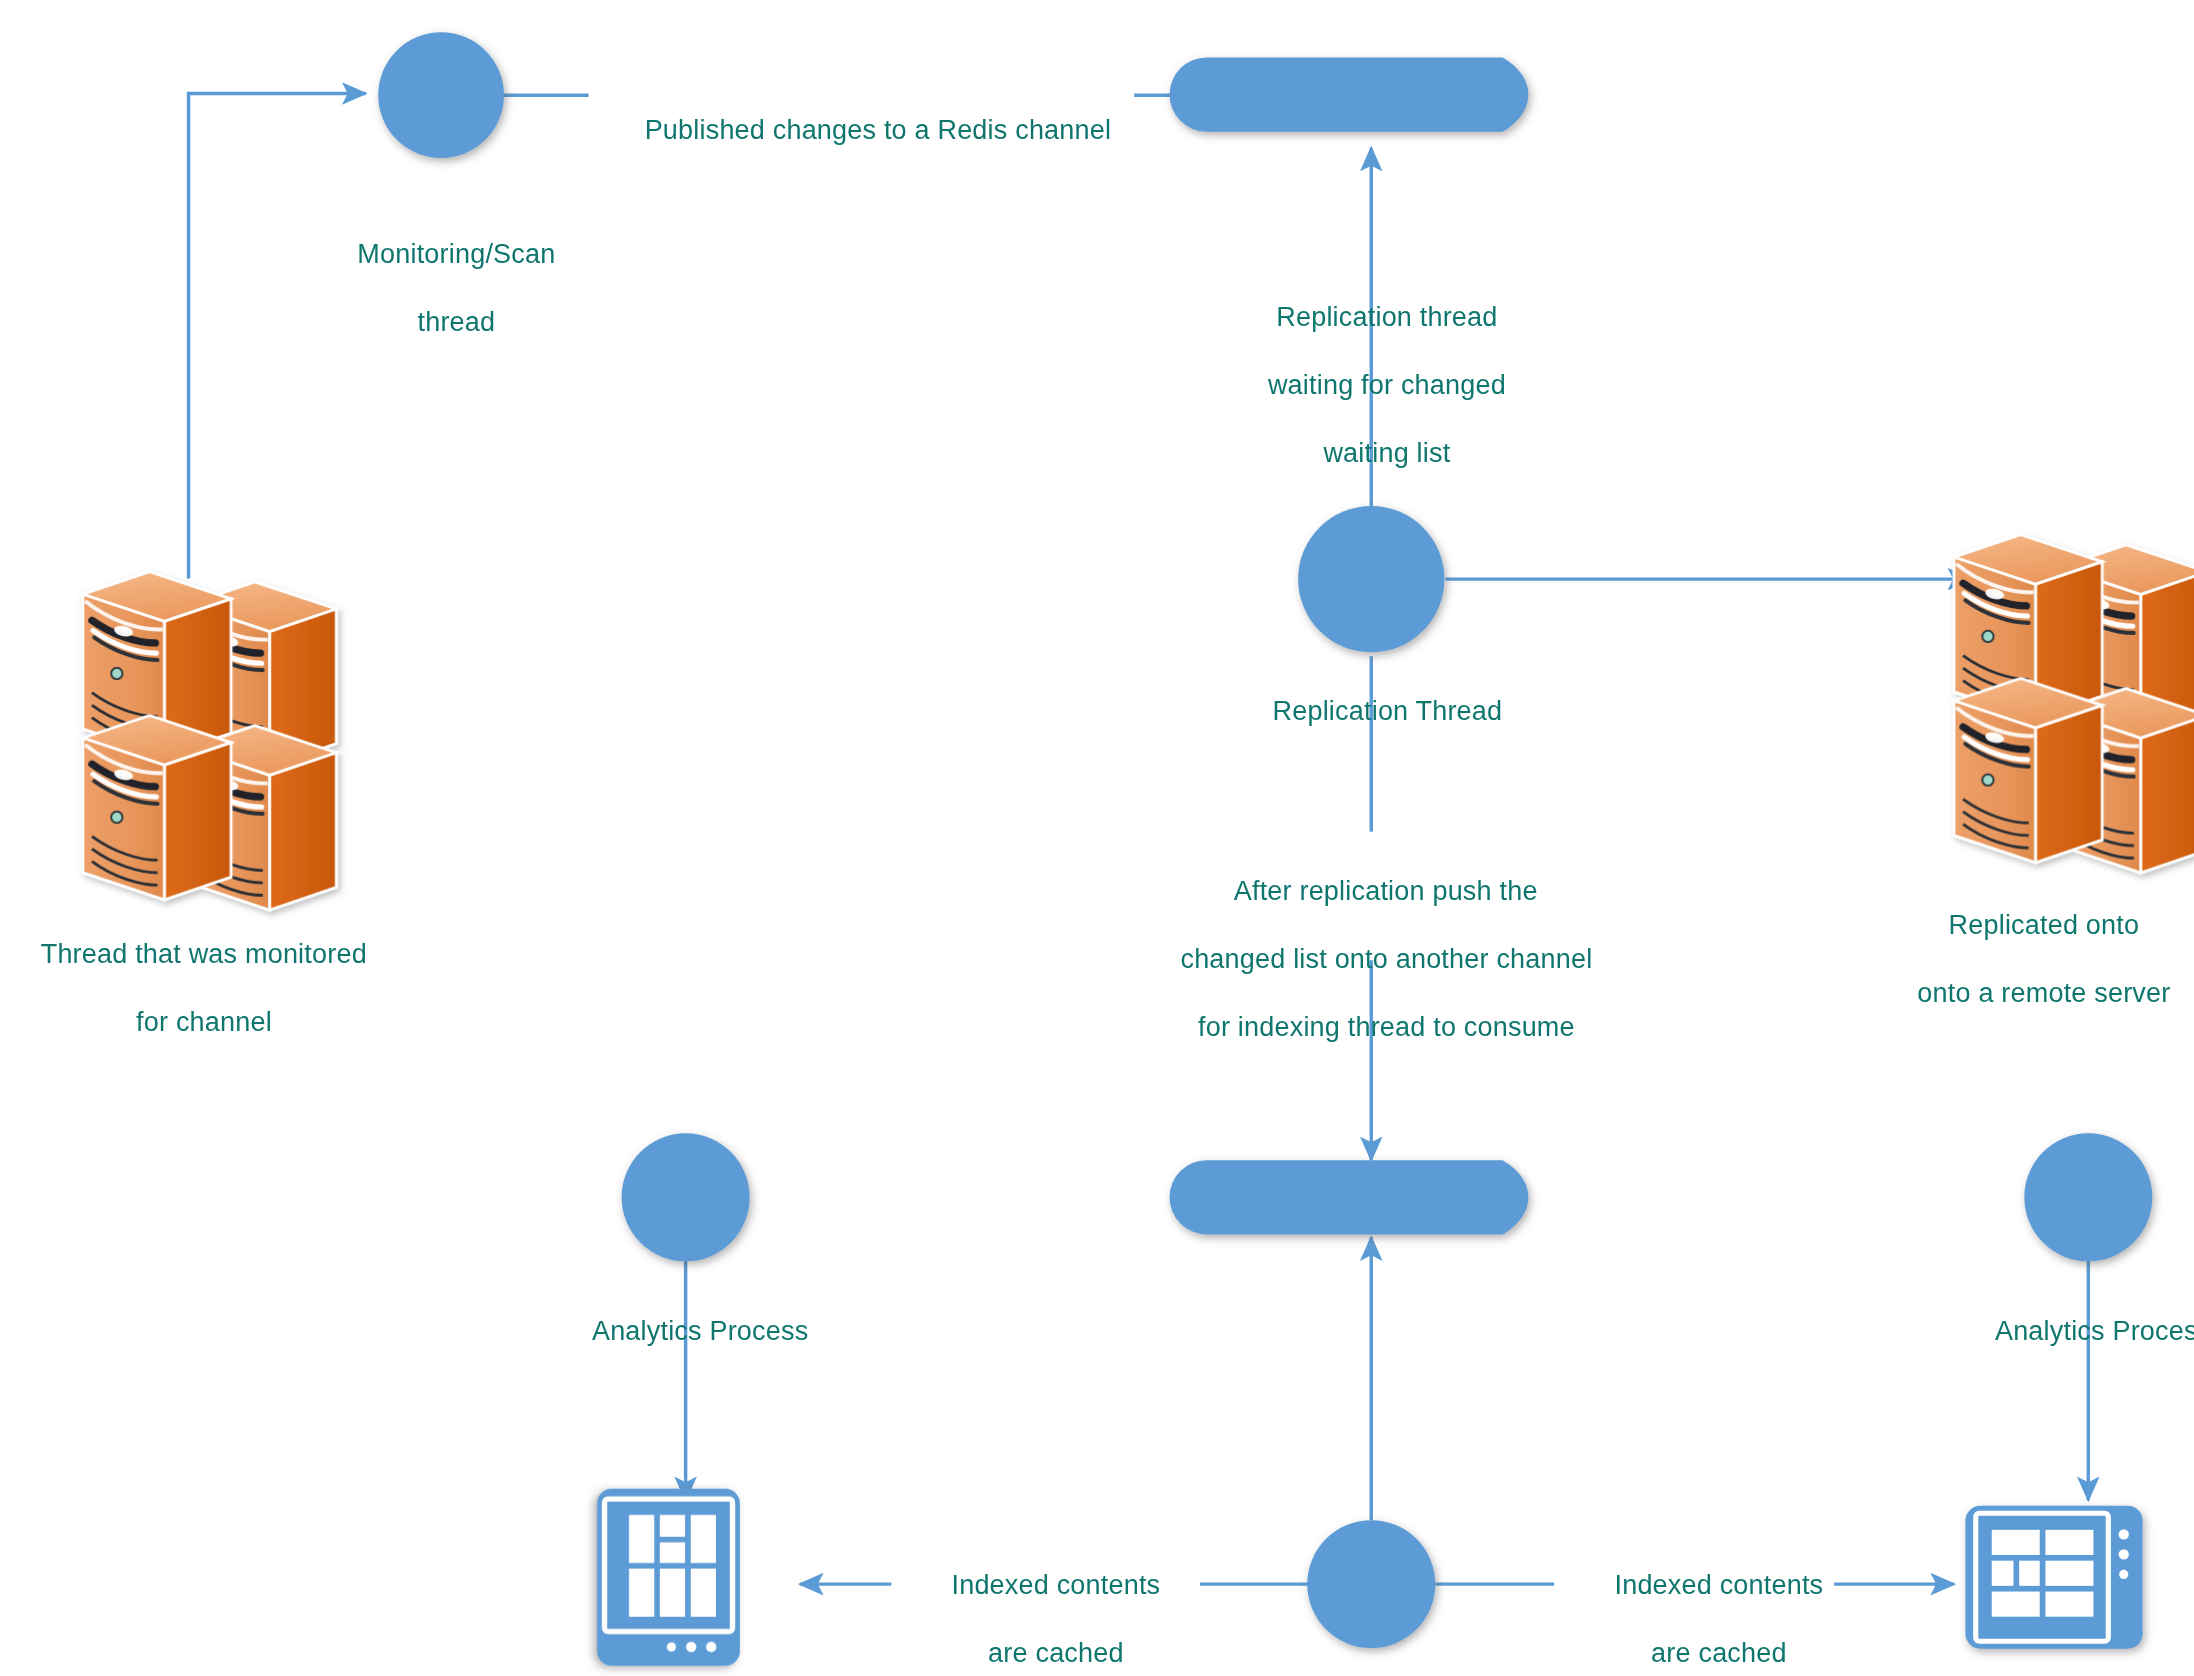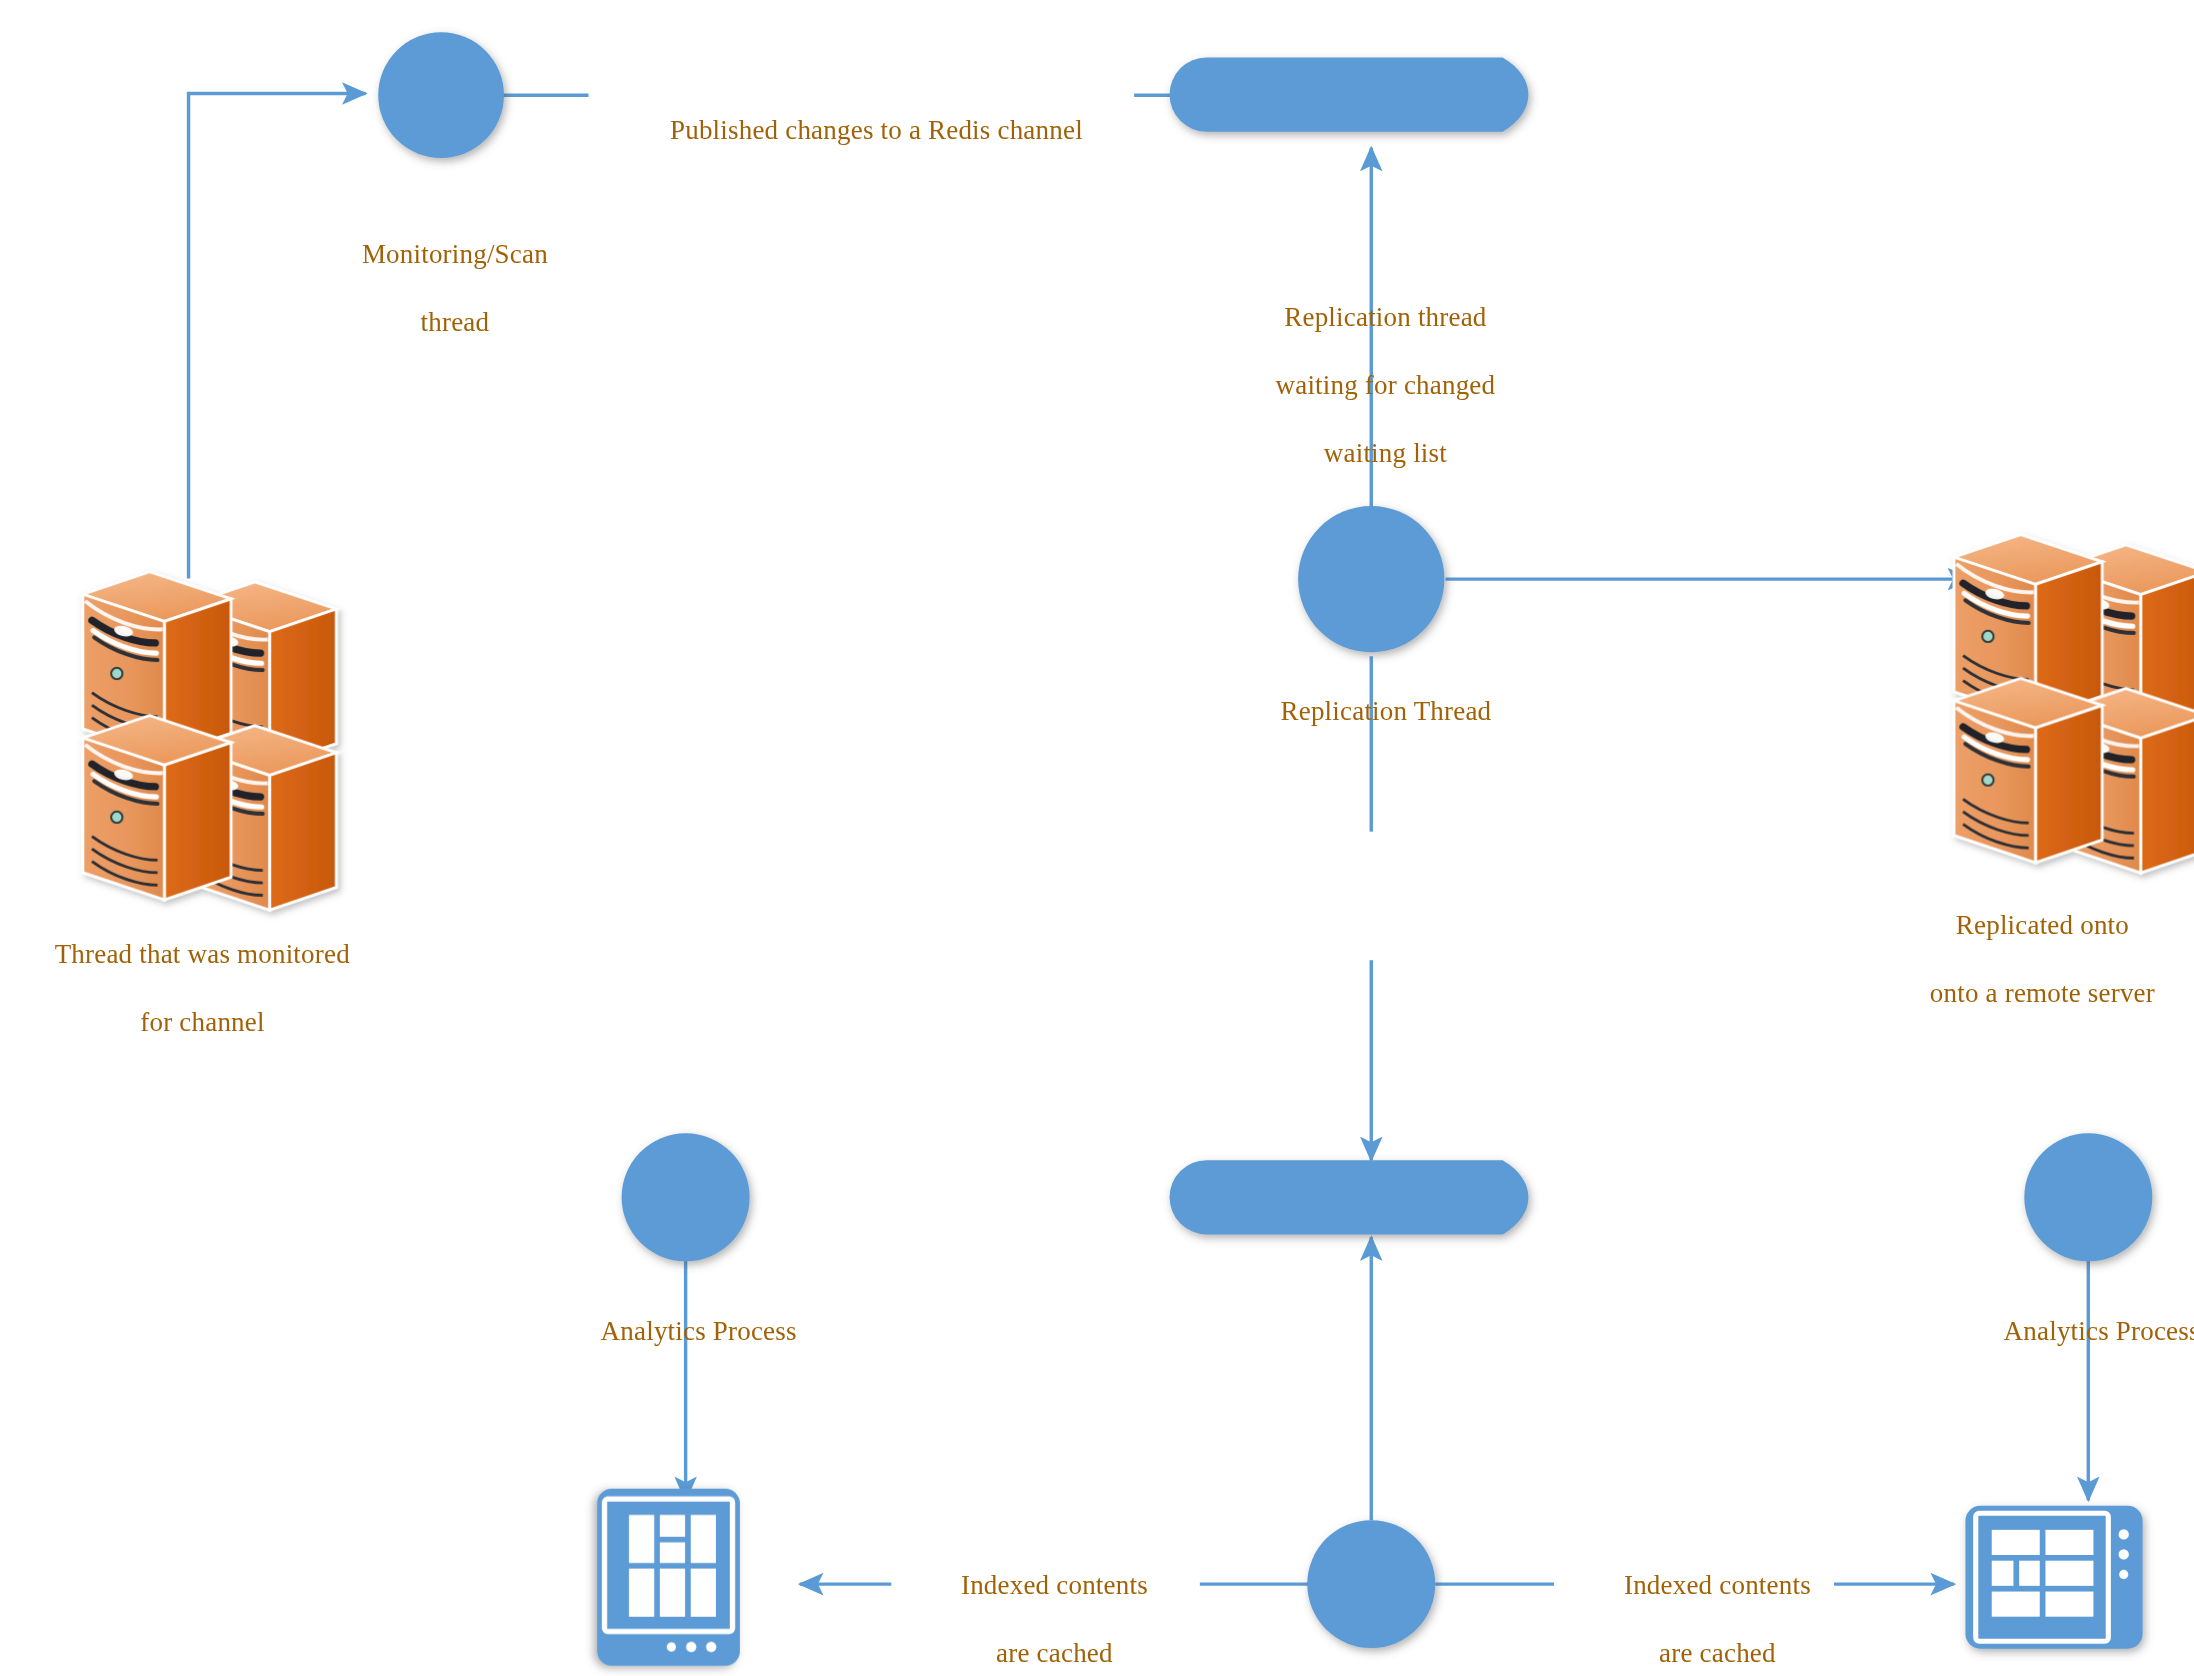--- a/index.html
+++ b/index.html
@@ -7,27 +7,27 @@
   body{
     font-family:"Liberation Sans","DejaVu Sans",sans-serif;
     width:2194px;height:1677px;
     position:relative;overflow:hidden;
     -webkit-font-smoothing:antialiased;
   }
   #stage{position:absolute;left:0;top:0;width:2194px;height:1677px;}
   svg.layer{position:absolute;left:0;top:0;width:2194px;height:1677px;overflow:visible;}
   .lbl{
     position:absolute;
-    color:#a16207;
+    color:#0f766e;
     font-size:27px;
     line-height:34px;
     text-align:center;
     white-space:pre;
     letter-spacing:0.2px;
-    font-family:Liberation Serif, serif;
+    font-family:Liberation Sans, sans-serif;
   }
 </style>
 </head>
 <body>
 
 <div id="stage">
 
   <svg class="layer" viewBox="0 0 3840 2934">
     <defs>
       <marker id="arrow" viewBox="0 0 10 10" refX="9.2" refY="5" markerWidth="7.5" markerHeight="7.5" orient="auto-start-reverse">
@@ -191,20 +191,25 @@
   <div class="lbl" style="left:-11.4px;top:903px;width:400px;">
     <span>Thread that was monitored</span><br>
     <span>for channel</span>
   </div>
 
   <div class="lbl" style="left:1857px;top:874px;width:343px;">
     <span>Replicated onto</span><br>
     <span>onto a remote server</span>
   </div>
 
+  <div class="lbl" style="left:1111px;top:840px;width:520px;">
+    <span>After replication push the</span><br>
+    <span>changed list onto another channel</span><br>
+    <span>for indexing thread to consume</span>
+  </div>
 
   <div class="lbl" style="left:514px;top:1280px;width:343px;">
     <span>Analytics Process</span>
   </div>
 
   <div class="lbl" style="left:1917px;top:1280px;width:343px;">
     <span>Analytics Process</span>
   </div>
 
   <div class="lbl" style="left:846px;top:1534px;width:389px;">

